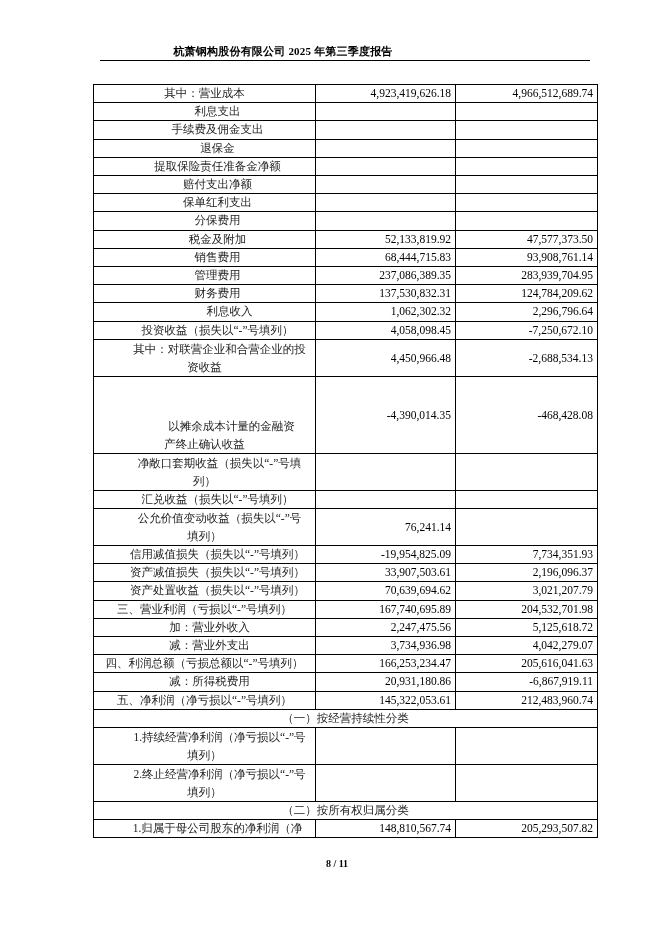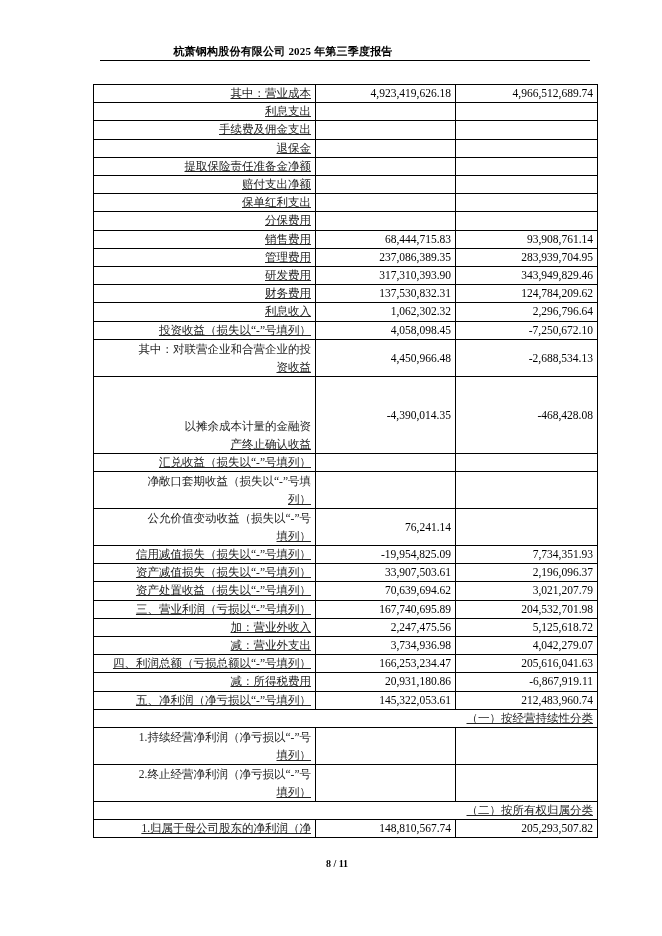--- a/index.html
+++ b/index.html
@@ -6,21 +6,21 @@
   body { width: 662px; height: 936px; position: relative; overflow: hidden;
          font-family: "Liberation Serif", "DejaVu Serif", serif; color: #000; }
   .header-title { position: absolute; top: 44px; left: 0; width: 566px; text-align: center;
                   font-size: 11px; font-weight: bold; letter-spacing: 0.2px; }
   .header-rule { position: absolute; top: 60px; left: 100px; width: 490px; height: 0;
                  border-top: 1.2px solid #000; }
   table.stmt { position: absolute; top: 84px; left: 93px; width: 504px;
                border-collapse: collapse; table-layout: fixed; font-size: 11.5px; }
   table.stmt td { border: 1px solid #000; padding: 0 4px; height: 17.2px; line-height: 17.2px;
                   vertical-align: middle; white-space: nowrap; overflow: hidden; }
-  table.stmt td.label { text-align: right; color: #222; text-decoration: underline; }
+  table.stmt td.label { text-align: center; color: #222; }
   table.stmt td.num { text-align: right; padding-right: 4px; }
   table.stmt td.wrap { white-space: normal; line-height: 18px; height: 36px; }
   table.stmt td.span { color: #222; }
   .i0 { padding-left: 4px !important; }
   .i1 { padding-left: 14px !important; }
   .i2 { padding-left: 30px !important; }
   .i3 { padding-left: 54px !important; }
   .wrap .first { display: inline-block; }
   .footer { position: absolute; top: 858px; left: 8px; width: 658px; text-align: center;
             font-size: 10px; font-weight: bold; }
@@ -73,35 +73,35 @@
         <td class="label i2">保单红利支出</td>
         <td class="num"></td>
         <td class="num"></td>
       </tr>
       <tr>
         <td class="label i2">分保费用</td>
         <td class="num"></td>
         <td class="num"></td>
       </tr>
       <tr>
+        <td class="label i2">税金及附加</td>
+        <td class="num">52,133,819.92</td>
+        <td class="num">47,577,373.50</td>
+      </tr>
+      <tr>
         <td class="label i2">销售费用</td>
         <td class="num">68,444,715.83</td>
         <td class="num">93,908,761.14</td>
       </tr>
       <tr>
         <td class="label i2">管理费用</td>
         <td class="num">237,086,389.35</td>
         <td class="num">283,939,704.95</td>
       </tr>
       <tr>
-        <td class="label i2">研发费用</td>
-        <td class="num">317,310,393.90</td>
-        <td class="num">343,949,829.46</td>
-      </tr>
-      <tr>
         <td class="label i2">财务费用</td>
         <td class="num">137,530,832.31</td>
         <td class="num">124,784,209.62</td>
       </tr>
       <tr>
         <td class="label i3">利息收入</td>
         <td class="num">1,062,302.32</td>
         <td class="num">2,296,796.64</td>
       </tr>
       <tr>
@@ -113,28 +113,28 @@
         <td class="label wrap"><span class="first i2" style="padding-left: 26px;">其中：对联营企业和合营企业的投</span><br><span>资收益</span></td>
         <td class="num wrap">4,450,966.48</td>
         <td class="num wrap">-2,688,534.13</td>
       </tr>
       <tr>
         <td class="label wrap"><span class="first i3" style="padding-left: 50px; margin-top: 40px;">以摊余成本计量的金融资</span><br><span>产终止确认收益</span></td>
         <td class="num wrap">-4,390,014.35</td>
         <td class="num wrap">-468,428.08</td>
       </tr>
       <tr>
+        <td class="label wrap"><span class="first i2" style="padding-left: 26px;">净敞口套期收益（损失以“-”号填</span><br><span>列）</span></td>
+        <td class="num wrap"></td>
+        <td class="num wrap"></td>
+      </tr>
+      <tr>
         <td class="label i2">汇兑收益（损失以“-”号填列）</td>
         <td class="num"></td>
         <td class="num"></td>
-      </tr>
-      <tr>
-        <td class="label wrap"><span class="first i2" style="padding-left: 26px;">净敞口套期收益（损失以“-”号填</span><br><span>列）</span></td>
-        <td class="num wrap"></td>
-        <td class="num wrap"></td>
       </tr>
       <tr>
         <td class="label wrap"><span class="first i2" style="padding-left: 26px;">公允价值变动收益（损失以“-”号</span><br><span>填列）</span></td>
         <td class="num wrap">76,241.14</td>
         <td class="num wrap"></td>
       </tr>
       <tr>
         <td class="label i2">信用减值损失（损失以“-”号填列）</td>
         <td class="num">-19,954,825.09</td>
         <td class="num">7,734,351.93</td>

